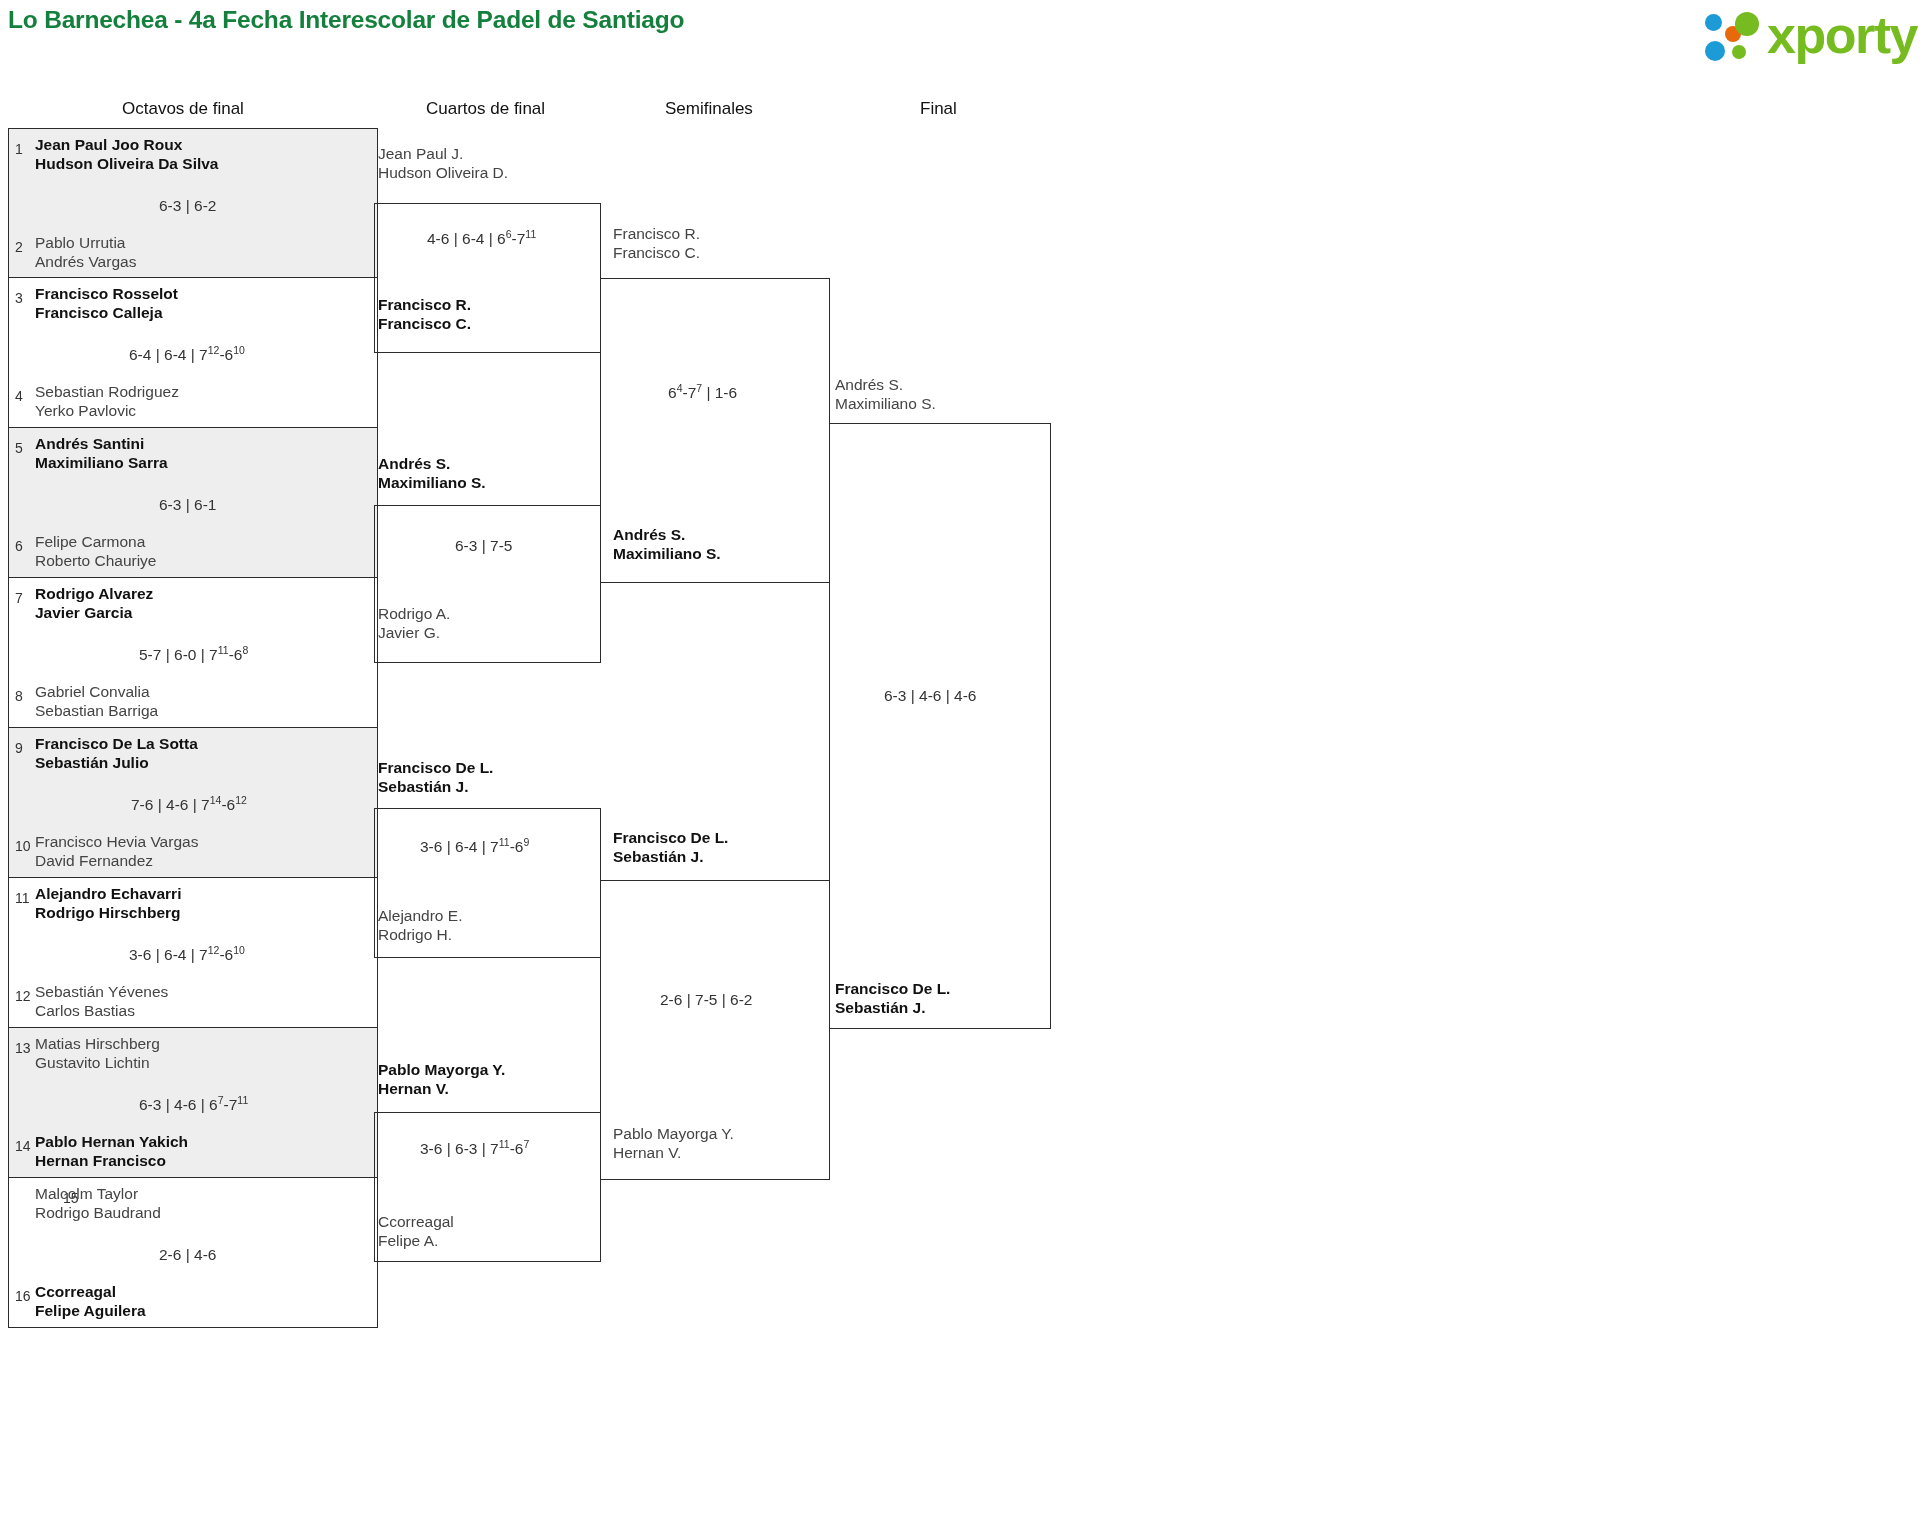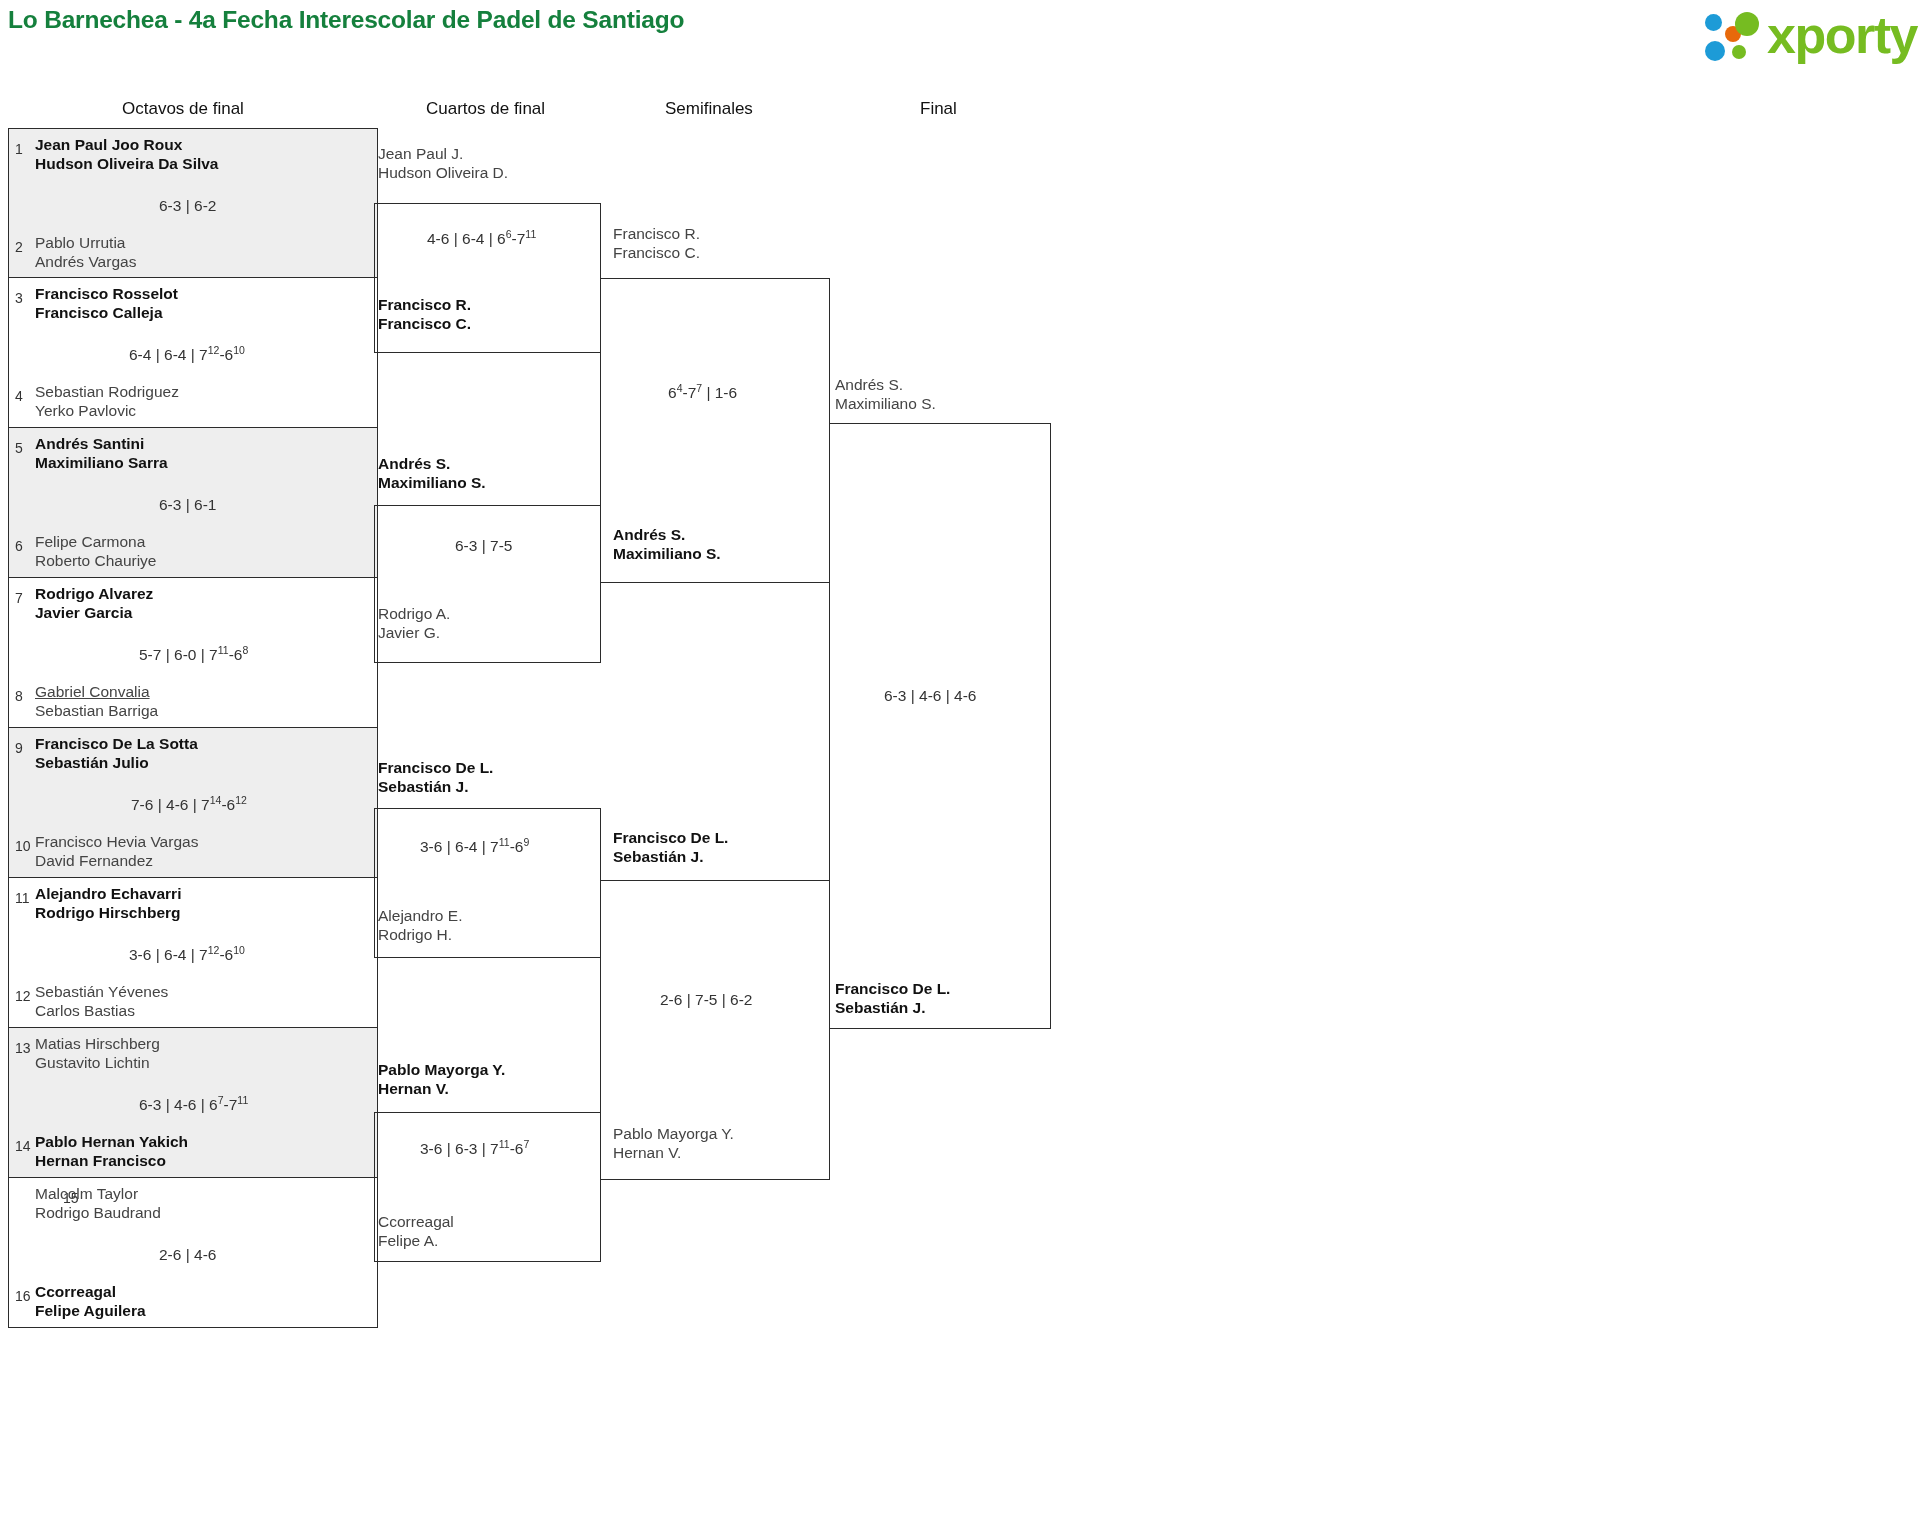--- a/index.html
+++ b/index.html
@@ -97,21 +97,21 @@
     <div class="team lose" style="top:104px;">Felipe Carmona</div>
     <div class="team lose" style="top:123px;">Roberto Chauriye</div>
   </div>
 
   <div class="r1-cell botline" style="top:578px;height:150px;">
     <div class="seed" style="top:12px;">7</div>
     <div class="team win" style="top:6px;">Rodrigo Alvarez</div>
     <div class="team win" style="top:25px;">Javier Garcia</div>
     <div class="score" style="left:130px;top:68px;">5-7 | 6-0 | 7<sup>11</sup>-6<sup>8</sup></div>
     <div class="seed" style="top:110px;">8</div>
-    <div class="team lose" style="top:104px;text-decoration:underline;">Gabriel Convalia</div>
+    <div class="team lose" style="top:104px;">Gabriel Convalia</div>
     <div class="team lose" style="top:123px;">Sebastian Barriga</div>
   </div>
 
   <div class="r1-cell shaded botline" style="top:728px;height:150px;">
     <div class="seed" style="top:12px;">9</div>
     <div class="team win" style="top:6px;">Francisco De La Sotta</div>
     <div class="team win" style="top:25px;">Sebastián Julio</div>
     <div class="score" style="left:122px;top:68px;">7-6 | 4-6 | 7<sup>14</sup>-6<sup>12</sup></div>
     <div class="seed" style="top:110px;">10</div>
     <div class="team lose" style="top:104px;">Francisco Hevia Vargas</div>

